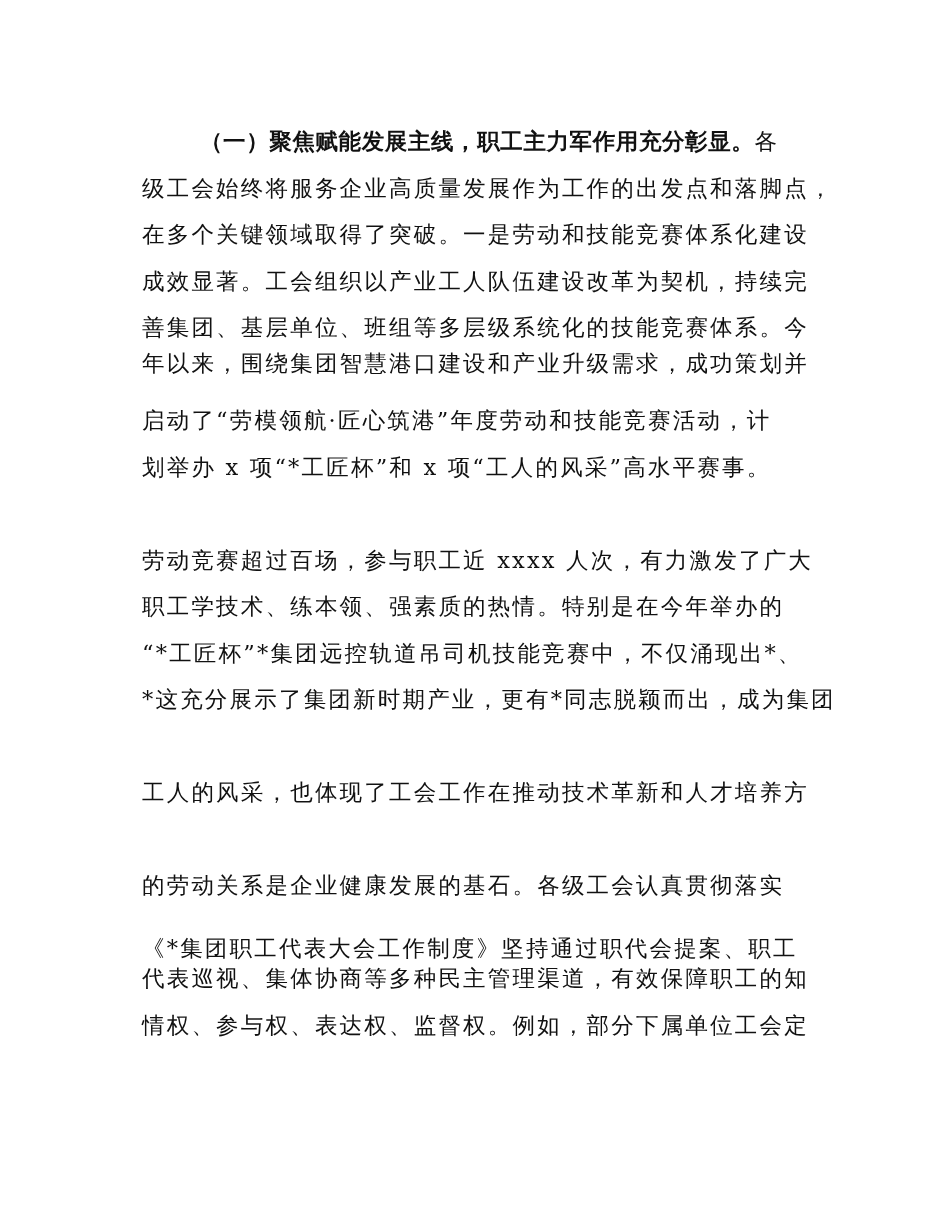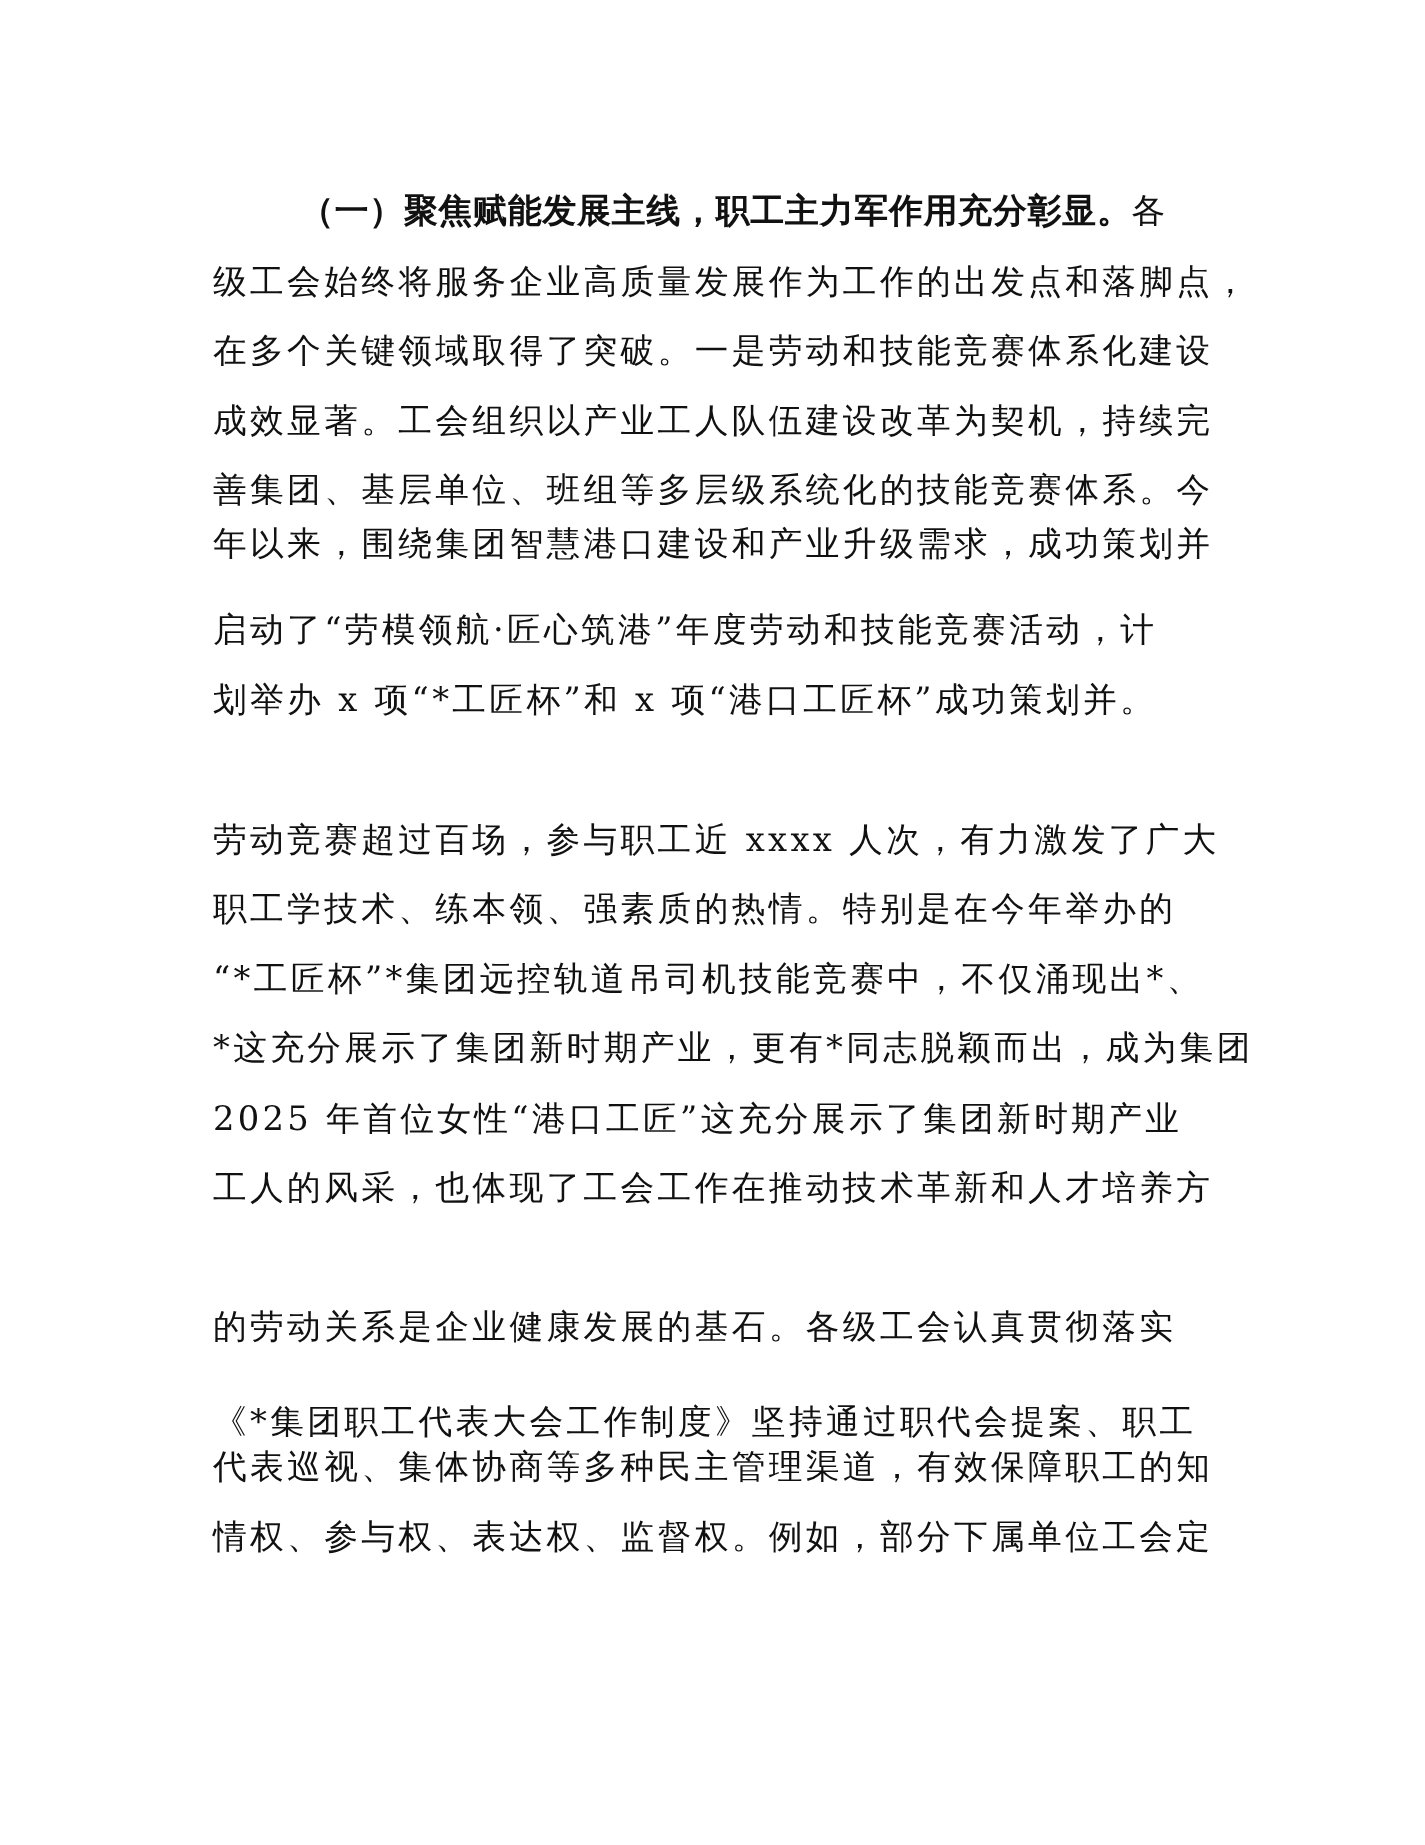--- a/index.html
+++ b/index.html
@@ -16,24 +16,23 @@
 <div class="page">
   <div class="line" style="top: 126px; left: 200px;">
     <span class="bold">（一）聚焦赋能发展主线，职工主力军作用充分彰显。</span><span>各</span>
   </div>
   <div class="line" style="top: 172.5px;">级工会始终将服务企业高质量发展作为工作的出发点和落脚点，</div>
   <div class="line" style="top: 219px;">在多个关键领域取得了突破。一是劳动和技能竞赛体系化建设</div>
   <div class="line" style="top: 265.5px;">成效显著。工会组织以产业工人队伍建设改革为契机，持续完</div>
   <div class="line" style="top: 312px;">善集团、基层单位、班组等多层级系统化的技能竞赛体系。今</div>
   <div class="line" style="top: 348px;">年以来，围绕集团智慧港口建设和产业升级需求，成功策划并</div>
   <div class="line" style="top: 405px;">启动了“劳模领航·匠心筑港”年度劳动和技能竞赛活动，计</div>
-  <div class="line" style="top: 451.5px;">划举办 x 项“*工匠杯”和 x 项“港口工匠杯”成功策划并。</div>
+  <div class="line" style="top: 451.5px;">划举办 x 项“*工匠杯”和 x 项“工人的风采”高水平赛事。</div>
   <div class="line" style="top: 544.5px;">劳动竞赛超过百场，参与职工近 xxxx 人次，有力激发了广大</div>
   <div class="line" style="top: 591px;">职工学技术、练本领、强素质的热情。特别是在今年举办的</div>
   <div class="line" style="top: 637.5px;">“*工匠杯”*集团远控轨道吊司机技能竞赛中，不仅涌现出*、</div>
   <div class="line" style="top: 684px;">*这充分展示了集团新时期产业，更有*同志脱颖而出，成为集团</div>
-  <div class="line" style="top: 730.5px;">2025 年首位女性“港口工匠”这充分展示了集团新时期产业</div>
   <div class="line" style="top: 777px;">工人的风采，也体现了工会工作在推动技术革新和人才培养方</div>
   <div class="line" style="top: 870px;">的劳动关系是企业健康发展的基石。各级工会认真贯彻落实</div>
   <div class="line" style="top: 916.5px; margin-top: 16px;">《*集团职工代表大会工作制度》坚持通过职代会提案、职工</div>
   <div class="line" style="top: 963px;">代表巡视、集体协商等多种民主管理渠道，有效保障职工的知</div>
   <div class="line" style="top: 1009.5px;">情权、参与权、表达权、监督权。例如，部分下属单位工会定</div>
 </div>
 
 </body></html>

